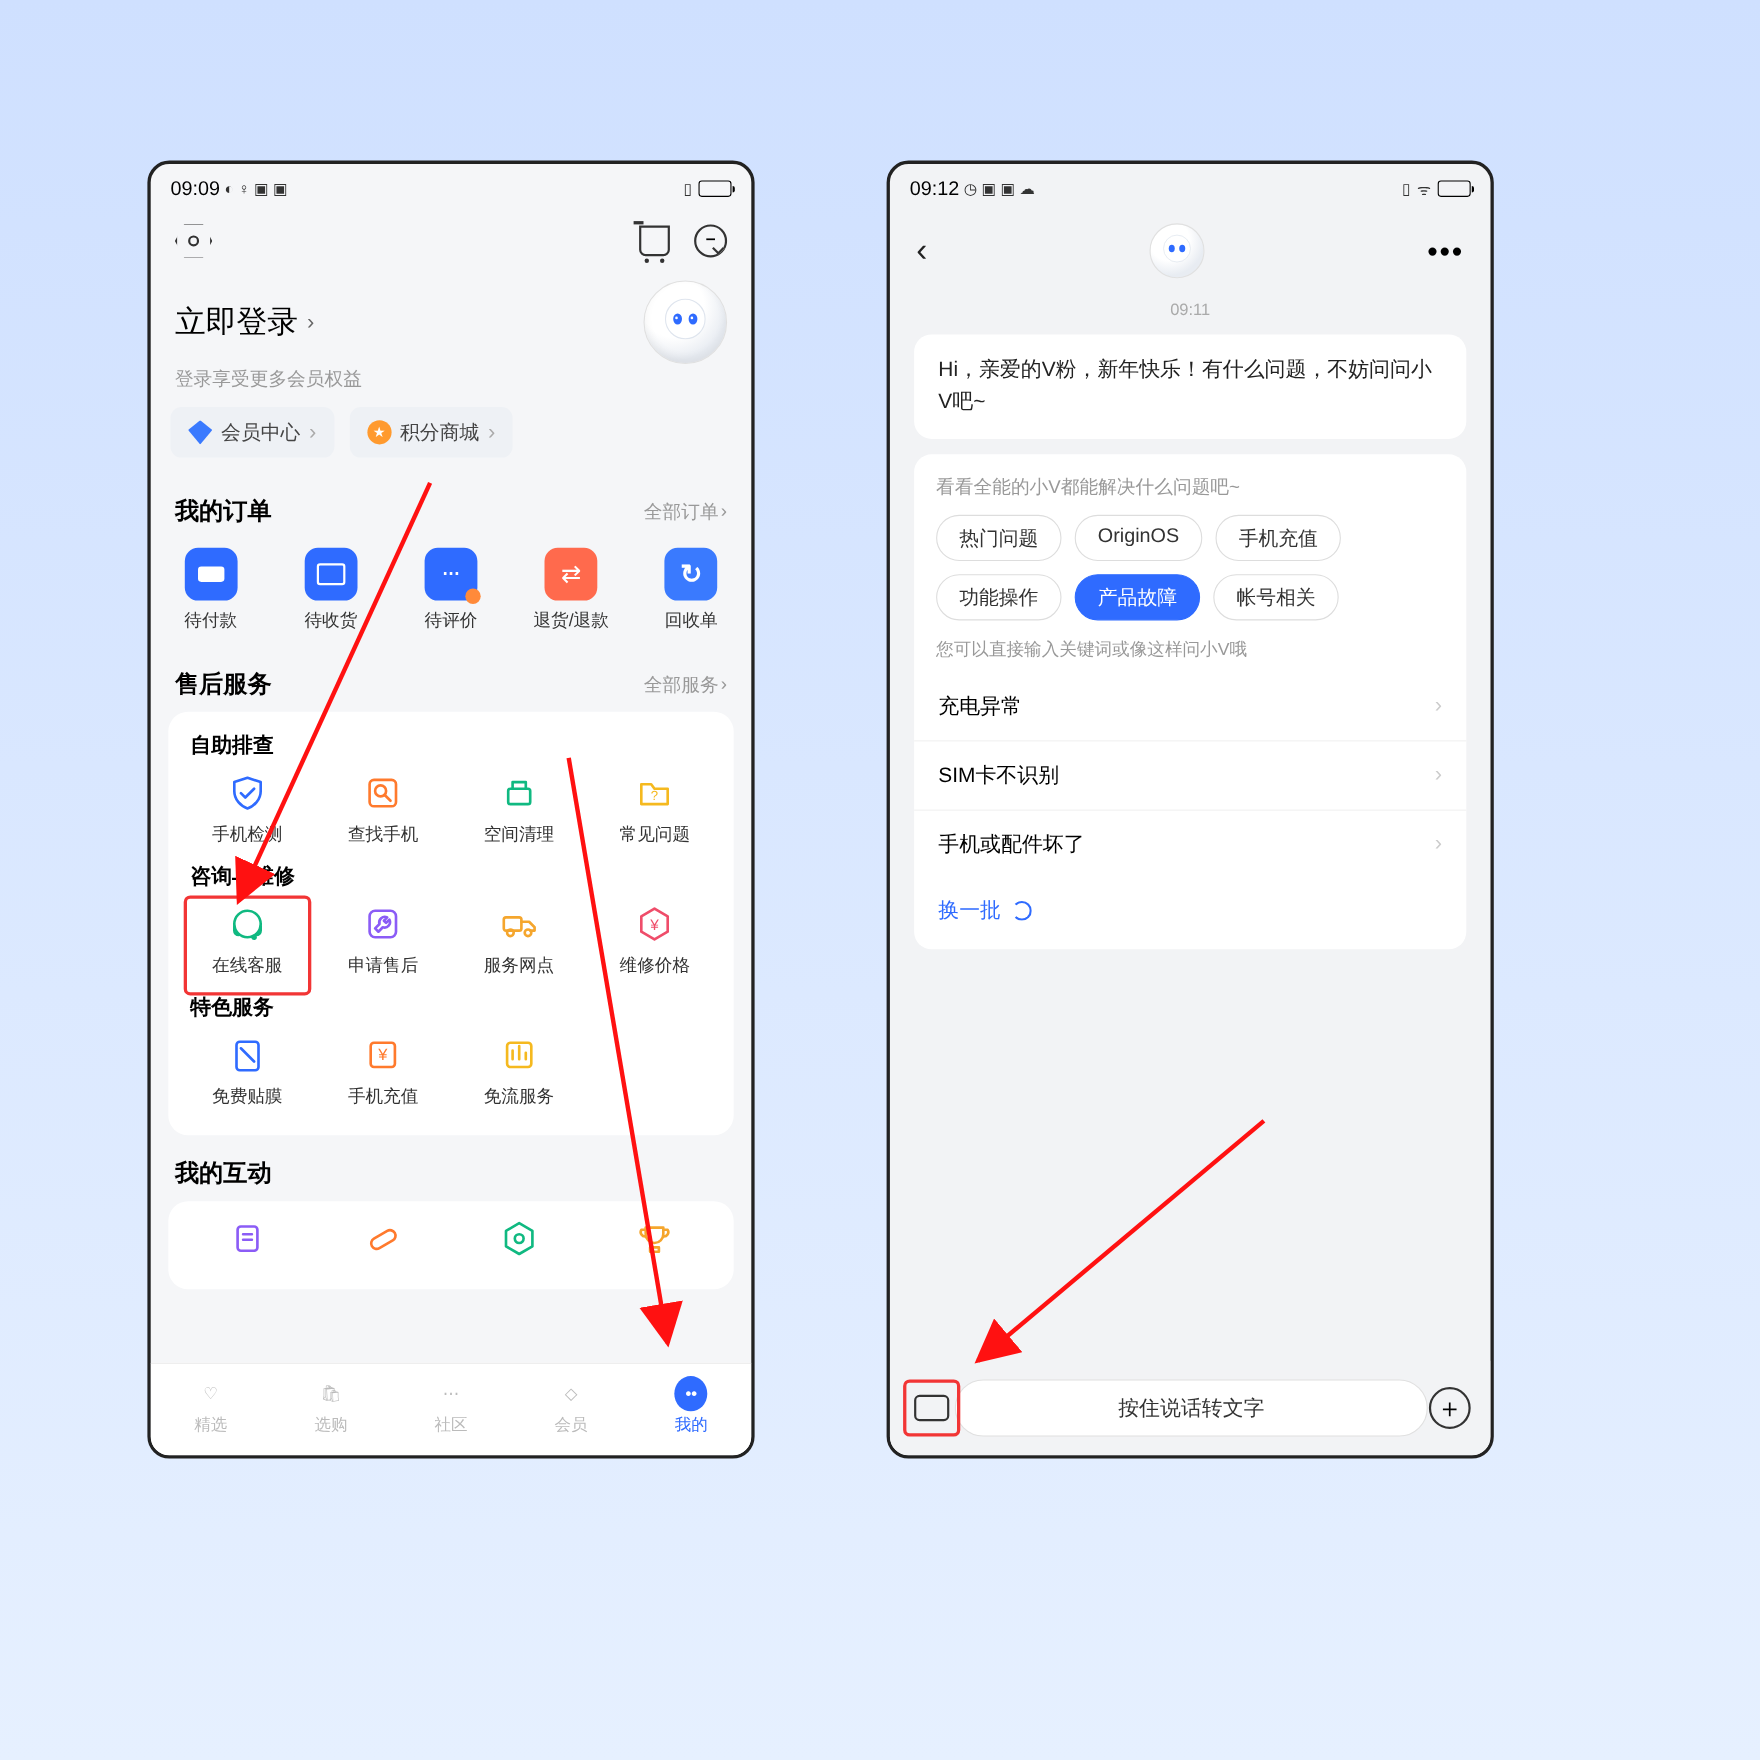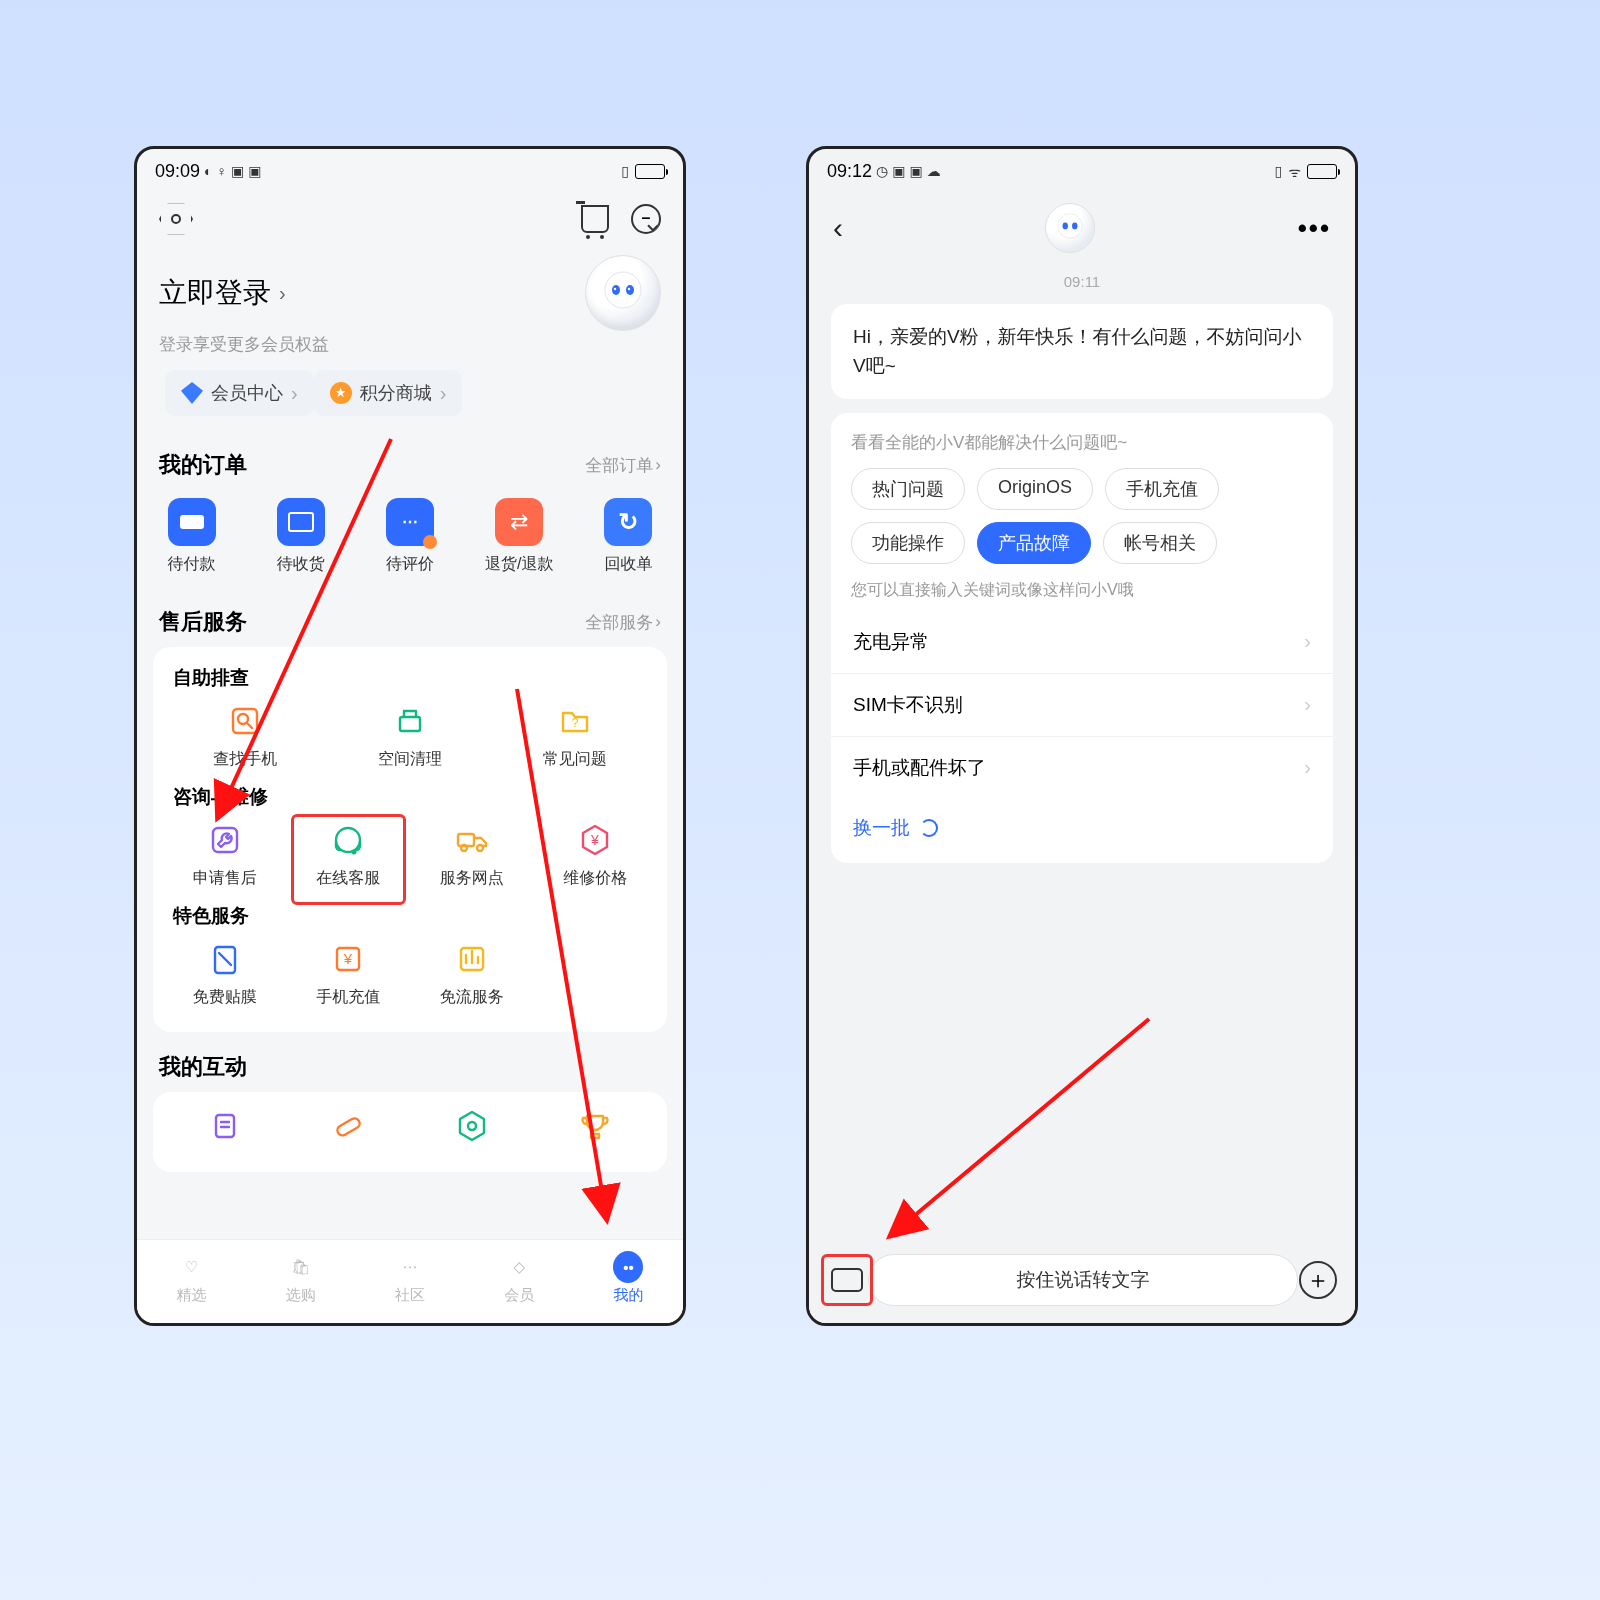--- a/index.html
+++ b/index.html
@@ -41,21 +41,21 @@
   .msgic::before { content:"–"; position:absolute; left:50%; top:50%; transform:translate(-50%,-55%); font-weight:700; }
   .msgic::after  { content:""; position:absolute; right:2px; bottom:2px; width:6px; height:6px; background:#f5f6f8; border-right:2.5px solid #333; border-bottom:2.5px solid #333; transform:rotate(45deg); }
 
   .loginRow { display:flex; align-items:center; justify-content:space-between; padding:10px 22px 0; }
   .loginT { font-size:28px; font-weight:400; display:flex; align-items:center; gap:8px; }
   .chev { font-size:20px; color:#666; }
   .loginSub { font-size:17px; color:#999; padding:2px 22px 14px; }
   .avatarBig { width:76px; height:76px; border-radius:50%; background: radial-gradient(circle at 35% 30%, #fff 0 40%, #e8ecf2 70%); border:1px solid #e0e0e0; display:flex; align-items:center; justify-content:center; box-shadow: inset 0 -4px 8px rgba(0,0,0,.06); }
   .avatarBig svg { width:50px; height:50px; }
 
-  .pillRow { display:flex; padding:0 28px 20px; }
+  .pillRow { display:flex; gap:14px; padding:0 18px 20px; }
   .pill { flex:none; height:46px; padding:0 16px; border-radius:10px; background:#eef1f5; display:flex; align-items:center; gap:8px; font-size:18px; color:#444; }
   .pill .chev { color:#aaa; }
   .ic-diamond { width:22px; height:22px; background:#3a7afe; clip-path: polygon(50% 0,100% 40%,50% 100%,0 40%); border-radius:2px; }
   .ic-star { width:22px; height:22px; border-radius:50%; background:#ff9a2e; position:relative; }
   .ic-star::after { content:"★"; position:absolute; left:50%; top:50%; transform:translate(-50%,-54%); color:#fff; font-size:13px; }
 
   .secHdr { display:flex; justify-content:space-between; align-items:center; padding:14px 22px 10px; }
   .secHdr .t { font-size:22px; font-weight:700; }
   .secHdr .more { font-size:17px; color:#999; display:flex; align-items:center; gap:2px; }
 
@@ -220,20 +220,29 @@
           <span>›</span>
         </span>
     </div>
 
     <div id="svc-card" class="card">
         <div class="subT">自助排查</div>
         <div class="grid4">
           <div class="gi">
             <div class="bx">
               <svg class="svgi" viewBox="0 0 36 36">
+                <path stroke="#2f6bff" fill="none" stroke-width="2.4" stroke-linecap="round" stroke-linejoin="round" d="M18 4l12 4v8c0 8-6 14-12 16C12 30 6 24 6 16V8z"></path>
+                <path stroke="#2f6bff" fill="none" stroke-width="2.4" stroke-linecap="round" stroke-linejoin="round" d="M12 18l4 4 8-8"></path>
+              </svg>
+            </div>
+            <div>手机检测</div>
+          </div>
+          <div class="gi">
+            <div class="bx">
+              <svg class="svgi" viewBox="0 0 36 36">
                 <rect stroke="#ff7a2d" fill="none" stroke-width="2.4" stroke-linecap="round" stroke-linejoin="round" x="6" y="6" width="24" height="24" rx="4"></rect>
                 <circle stroke="#ff7a2d" fill="none" stroke-width="2.4" stroke-linecap="round" stroke-linejoin="round" cx="16" cy="16" r="5"></circle>
                 <path stroke="#ff7a2d" fill="none" stroke-width="2.4" stroke-linecap="round" stroke-linejoin="round" d="M20 20l5 5"></path>
               </svg>
             </div>
             <div>查找手机</div>
           </div>
           <div class="gi">
             <div class="bx">
               <svg class="svgi" viewBox="0 0 36 36">
@@ -248,38 +257,38 @@
               <svg class="svgi" viewBox="0 0 36 36">
                 <path stroke="#f5b91f" fill="none" stroke-width="2.4" stroke-linecap="round" stroke-linejoin="round" d="M6 10h9l3 4h12v14H6z"></path>
                 <text x="18" y="24" font-size="12" fill="#f5b91f" text-anchor="middle">?</text>
               </svg>
             </div>
             <div>常见问题</div>
           </div>
         </div>
         <div class="subT">咨询与维修</div>
         <div class="grid4">
-          <div class="gi">
-            <div class="bx">
-              <svg class="svgi" viewBox="0 0 36 36">
-                <rect stroke="#8b5cf6" fill="none" stroke-width="2.4" stroke-linecap="round" stroke-linejoin="round" x="6" y="6" width="24" height="24" rx="5"></rect>
-                <path stroke="#8b5cf6" fill="none" stroke-width="2.4" stroke-linecap="round" stroke-linejoin="round" d="M22 12a5 5 0 00-7 6l-4 4 3 3 4-4a5 5 0 006-7l-3 3-2-2z"></path>
-              </svg>
-            </div>
-            <div>申请售后</div>
-          </div>
           <div class="gi hl">
             <div class="bx">
               <svg class="svgi" viewBox="0 0 36 36">
                 <circle stroke="#10b981" fill="none" stroke-width="2.4" stroke-linecap="round" stroke-linejoin="round" cx="18" cy="18" r="12"></circle>
                 <path stroke="#10b981" fill="none" stroke-width="2.4" stroke-linecap="round" stroke-linejoin="round" d="M6 20v4a4 4 0 004 4M30 20v4a4 4 0 01-4 4"></path>
                 <circle cx="24" cy="30" r="2.5" fill="#10b981"></circle>
               </svg>
             </div>
             <div>在线客服</div>
+          </div>
+          <div class="gi">
+            <div class="bx">
+              <svg class="svgi" viewBox="0 0 36 36">
+                <rect stroke="#8b5cf6" fill="none" stroke-width="2.4" stroke-linecap="round" stroke-linejoin="round" x="6" y="6" width="24" height="24" rx="5"></rect>
+                <path stroke="#8b5cf6" fill="none" stroke-width="2.4" stroke-linecap="round" stroke-linejoin="round" d="M22 12a5 5 0 00-7 6l-4 4 3 3 4-4a5 5 0 006-7l-3 3-2-2z"></path>
+              </svg>
+            </div>
+            <div>申请售后</div>
           </div>
           <div class="gi">
             <div class="bx">
               <svg class="svgi" viewBox="0 0 36 36">
                 <rect stroke="#f5a62d" fill="none" stroke-width="2.4" stroke-linecap="round" stroke-linejoin="round" x="4" y="12" width="16" height="12" rx="2"></rect>
                 <path stroke="#f5a62d" fill="none" stroke-width="2.4" stroke-linecap="round" stroke-linejoin="round" d="M20 16h7l5 5v3h-4"></path>
                 <circle stroke="#f5a62d" fill="none" stroke-width="2.4" stroke-linecap="round" stroke-linejoin="round" cx="10" cy="26" r="3"></circle>
                 <circle stroke="#f5a62d" fill="none" stroke-width="2.4" stroke-linecap="round" stroke-linejoin="round" cx="26" cy="26" r="3"></circle>
               </svg>
             </div>

